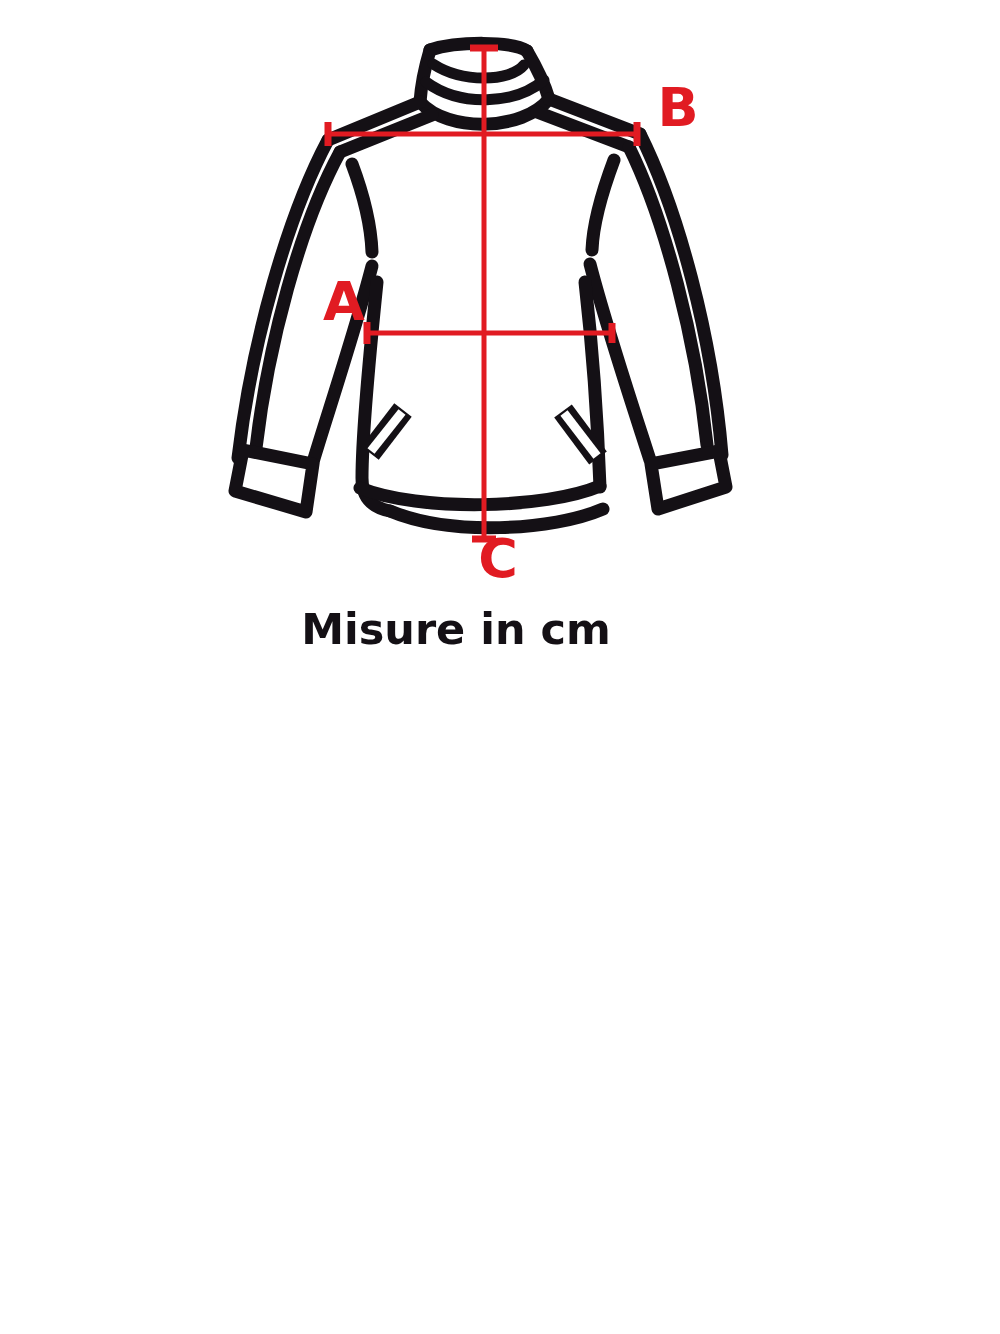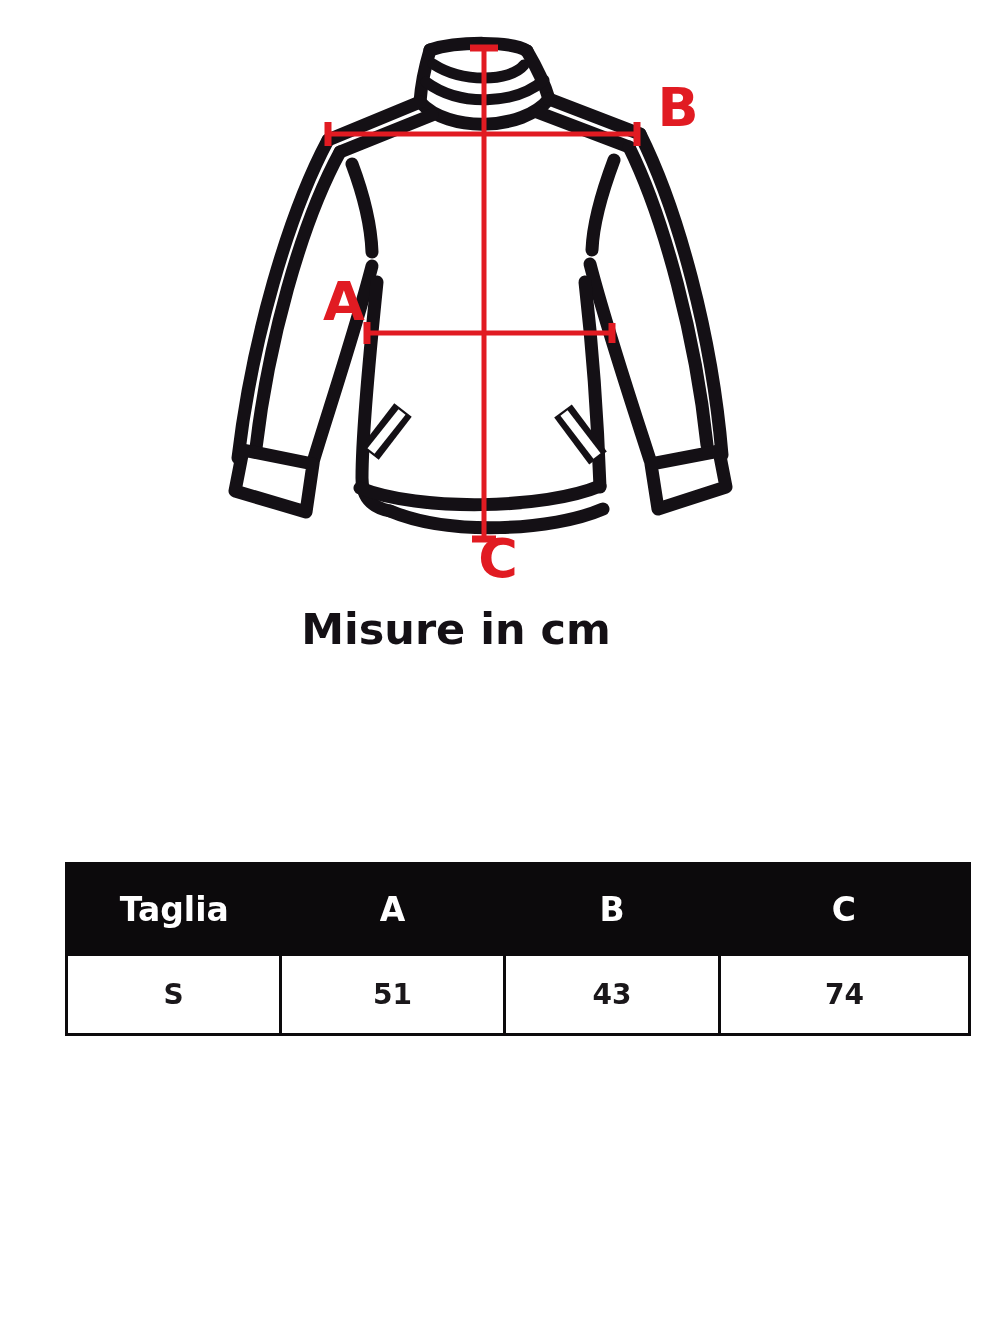--- a/index.html
+++ b/index.html
@@ -134,38 +134,14 @@
       <path d="M 612,323 L 612,343" stroke-width="7"></path>
     </g>
 
     <text class="mlabel" x="344" y="320" text-anchor="middle" fill="#e11b22">A</text>
     <text class="mlabel" x="678" y="126" text-anchor="middle" fill="#e11b22" font-size="56">B</text>
     <text class="mlabel" x="498" y="577" text-anchor="middle" fill="#e11b22" font-size="56">C</text>
   </svg>
 
   <div class="caption">Misure in cm</div>
 
-  <table class="size-table">
-    <colgroup>
-      <col style="width:214px">
-      <col style="width:224px">
-      <col style="width:215px">
-      <col style="width:250px">
-    </colgroup>
-    <thead>
-      <tr>
-        <th>Taglia</th>
-        <th>A</th>
-        <th>B</th>
-        <th>C</th>
-      </tr>
-    </thead>
-    <tbody>
-      <tr>
-        <td>S</td>
-        <td>51</td>
-        <td>43</td>
-        <td>74</td>
-      </tr>
-    </tbody>
-  </table>
 
 </div>
 
 </body></html>

